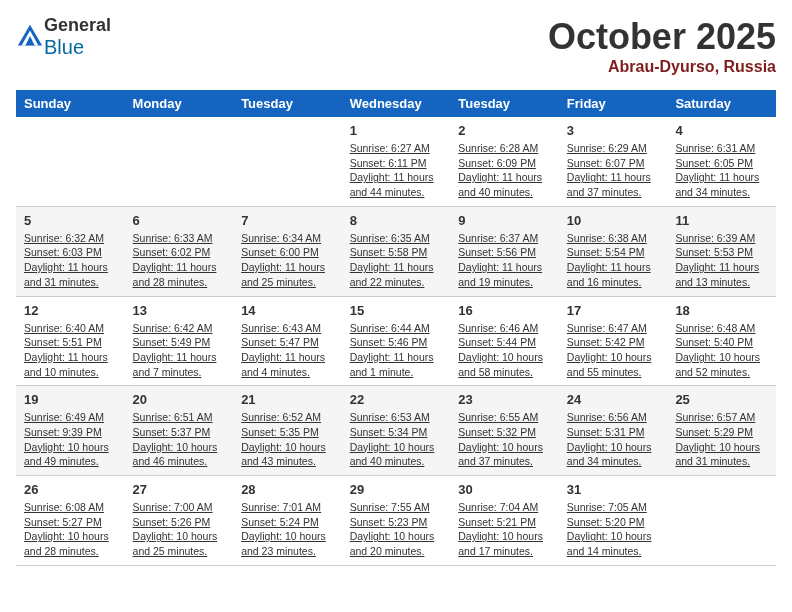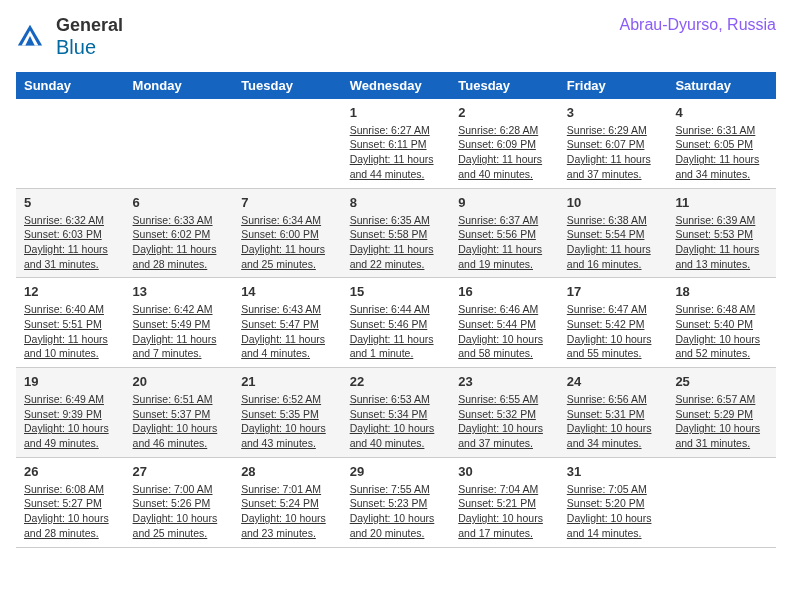--- a/index.html
+++ b/index.html
@@ -12,21 +12,21 @@
     }
     .header {
       display: flex;
       justify-content: space-between;
       align-items: flex-start;
       margin-bottom: 12px;
     }
     .logo {
       display: flex;
       align-items: center;
-      gap: 12px;
+      gap: 0;
     }
     .logo-text {
       display: flex;
       flex-direction: column;
       line-height: 1.1;
     }
     .logo-general {
       font-size: 18px;
       font-weight: bold;
       color: #333;
@@ -43,21 +43,22 @@
     .title-block {
       text-align: right;
     }
     .calendar-title {
       font-size: 36px;
       font-weight: bold;
       color: #333;
     }
     .calendar-subtitle {
       font-size: 16px;
-      color: #8b5cf6;
+      color: #7f1d1d;
+      font-weight: bold;
     }
     table {
       width: 100%;
       border-collapse: collapse;
       font-size: 11px;
       margin-top: 14px;
     }
     thead tr th {
       background-color: #1565c0;
       color: #fff;
@@ -104,20 +105,21 @@
       <polygon points="15,2 28,24 2,24" fill="#1565c0"></polygon>
       <polygon points="15,8 24,24 6,24" fill="#fff"></polygon>
       <polygon points="15,14 20,24 10,24" fill="#1565c0"></polygon>
     </svg>
     <div class="logo-text">
       <span class="logo-general">General</span>
       <span class="logo-blue">Blue</span>
     </div>
   </div>
   <div class="title-block">
+    <div class="calendar-title">October 2025</div>
     <div class="calendar-subtitle">Abrau-Dyurso, Russia</div>
   </div>
 </div>
 
 <table>
   <thead>
     <tr>
     <th>Sunday</th>
         <th>Monday</th>
         <th>Tuesday</th>

